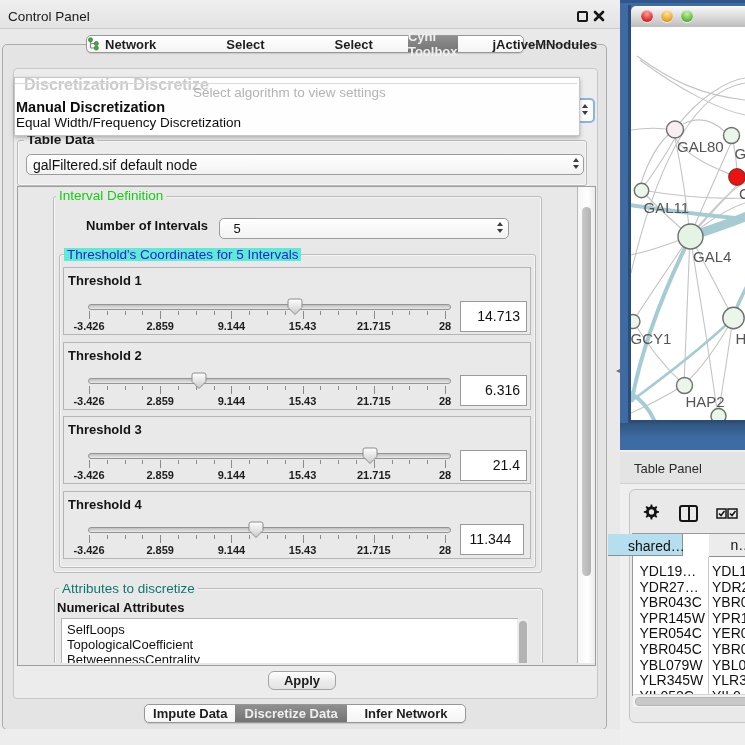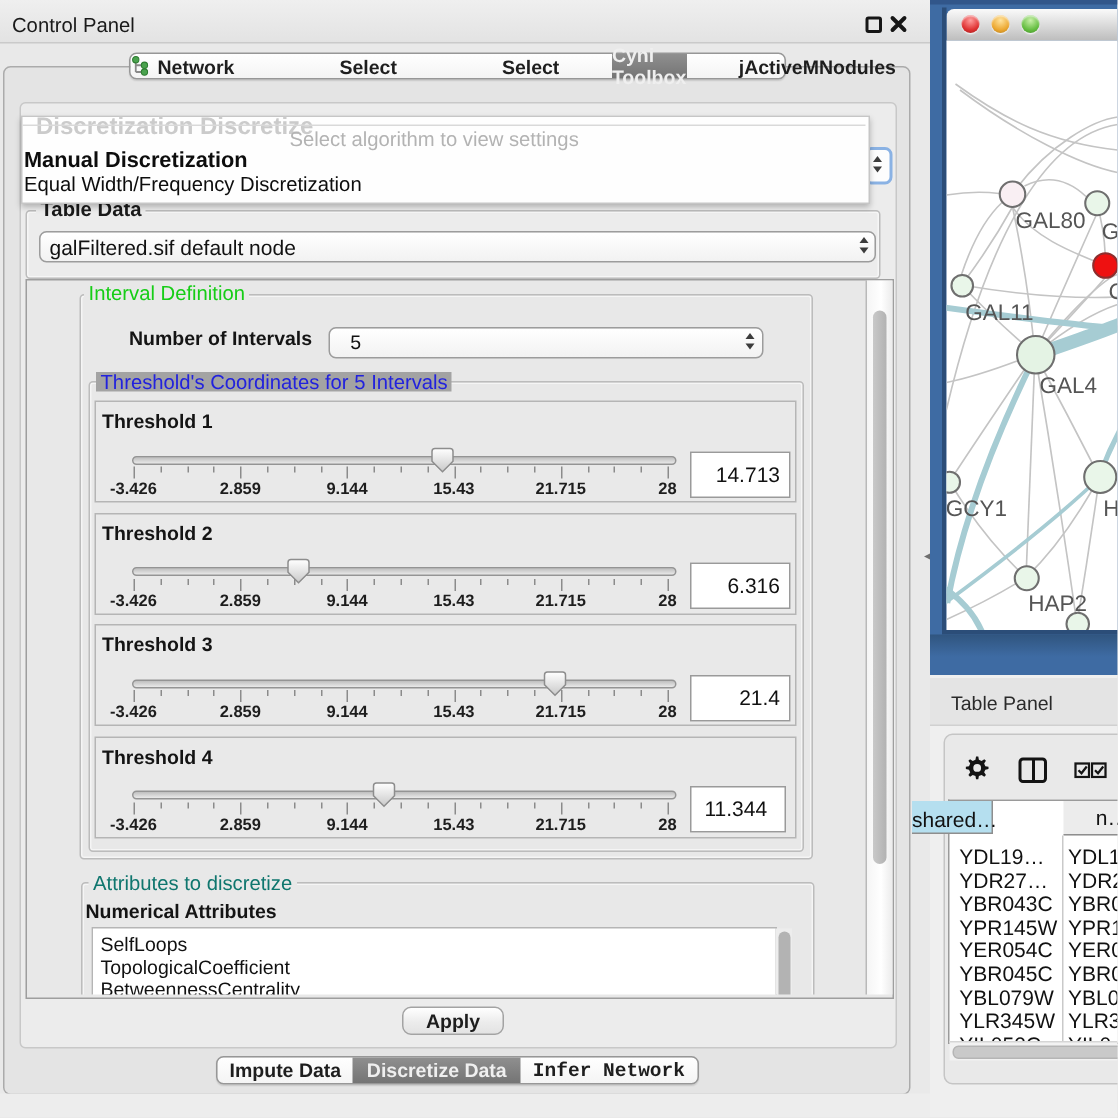--- a/index.html
+++ b/index.html
@@ -72,21 +72,21 @@
 <div class="gt" style="left:38px;top:2px;color:#16cd16;background:#e8e8e8;">Interval Definition</div>
 <div class="abs b" style="left:68px;top:31px;font-size:13px;color:#141414;">Number of Intervals</div>
 <div class="combo" style="left:200.5px;top:31px;width:288px;height:18.5px;">
       <span class="tx" style="left:14px;">5</span>
     </div>
 <div class="spin" style="left:479px;top:34.5px;">
       <div class="u"></div>
       <div class="d"></div>
     </div>
 <div class="grp" style="left:41px;top:67px;width:475px;height:312px;"></div>
-<div class="gt" style="left:46px;top:61px;color:#2222dd;background:#a3a3a3;">Threshold's Coordinates for 5 Intervals</div>
+<div class="gt" style="left:46px;top:61px;color:#2222dd;background:#5eead4;">Threshold's Coordinates for 5 Intervals</div>
 <div class="thbox" style="left:45px;top:80.0px;width:466px;height:66px;"></div>
 <div class="abs b" style="left:50px;top:86.0px;font-size:13px;color:#141414;">Threshold 1</div>
 <div class="groove" style="left:70px;top:116.5px;width:361px;"></div>
 <div class="tick" style="left:71.0px;top:124.0px;height:8px;"></div>
 <div class="tick" style="left:88.8px;top:124.0px;height:4px;"></div>
 <div class="tick" style="left:106.6px;top:124.0px;height:4px;"></div>
 <div class="tick" style="left:124.4px;top:124.0px;height:4px;"></div>
 <div class="tick" style="left:142.2px;top:124.0px;height:8px;"></div>
 <div class="tick" style="left:160.0px;top:124.0px;height:4px;"></div>
 <div class="tick" style="left:177.8px;top:124.0px;height:4px;"></div>
@@ -247,21 +247,21 @@
 <div class="abs" style="left:49px;top:434.5px;font-size:13px;color:#111;">SelfLoops</div>
 <div class="abs" style="left:49px;top:449.5px;font-size:13px;color:#111;">TopologicalCoefficient</div>
 <div class="abs" style="left:49px;top:464.5px;font-size:13px;color:#111;">BetweennessCentrality</div>
 <div class="abs" style="left:499px;top:432px;width:11px;height:60px;background:#ededed;"></div>
 <div class="abs" style="left:500.5px;top:434px;width:8px;height:58px;border-radius:4px;background:#b3b3b3;"></div>
 </div>
 <div class="abs" style="left:268px;top:671px;width:66px;height:17px;border:1px solid #a3a3a3;border-radius:6px;background:linear-gradient(#ffffff,#ececec 55%,#e3e3e3);text-align:center;font-size:13px;font-weight:bold;color:#1c1c1c;line-height:17px;">Apply</div>
 <div class="seg" style="left:144px;top:704px;width:320px;height:17px;">
 <div class="sg" style="width:95px;">Impute Data</div>
 <div class="sg sel" style="width:117px;">Discretize Data</div>
-<div class="sg" style="width:124px;font-family:Liberation Mono, monospace;">Infer Network</div>
+<div class="sg" style="width:124px;">Infer Network</div>
   </div>
 <div class="abs" style="left:0;top:729px;width:620px;height:16px;background:#ededed;"></div>
 <div class="abs" style="left:620px;top:0;width:125px;height:450px;background:#3e6ba3;"></div>
 <div class="abs" style="left:620px;top:0;width:125px;height:3px;background:#31568a;"></div>
 <div class="abs" style="left:628px;top:5px;width:3px;height:416px;background:#2b4d78;"></div>
 <div class="abs" style="left:628px;top:420px;width:117px;height:3px;background:#2b4d78;"></div>
 <div class="abs" style="left:620px;top:423px;width:125px;height:27px;background:linear-gradient(#30557f,#3e6ba3 55%);"></div>
 <div class="abs" style="left:631px;top:6px;width:114px;height:21px;background:linear-gradient(#fafafa,#bdbdbd);border-bottom:1px solid #858585;border-top-left-radius:5px;"></div>
 <div class="abs" style="left:640.8px;top:10.3px;width:12px;height:12px;border-radius:50%;background:radial-gradient(circle at 50% 30%, #ff9d9d, #e03434 60%, #a01818);box-shadow:0 1px 1px rgba(255,255,255,0.7), inset 0 1px 1px rgba(255,255,255,0.6);"></div>
 <div class="abs" style="left:660.6px;top:10.3px;width:12px;height:12px;border-radius:50%;background:radial-gradient(circle at 50% 30%, #ffe39d, #eda933 60%, #b57b12);box-shadow:0 1px 1px rgba(255,255,255,0.7), inset 0 1px 1px rgba(255,255,255,0.6);"></div>
@@ -337,21 +337,21 @@
 <div class="abs" style="left:687.6px;top:506px;width:2.4px;height:15px;background:#141414;"></div>
 <svg class="abs" style="left:715.5px;top:507.5px;" width="11" height="11" viewBox="0 0 11 11">
 <rect x="1" y="1" width="9" height="9" fill="none" stroke="#141414" stroke-width="1.5"></rect>
 <path d="M3 5.5 L5 7.5 L8.5 3" stroke="#141414" stroke-width="1.5" fill="none"></path>
   </svg>
 <svg class="abs" style="left:727px;top:507.5px;" width="11" height="11" viewBox="0 0 11 11">
 <rect x="1" y="1" width="9" height="9" fill="none" stroke="#141414" stroke-width="1.5"></rect>
 <path d="M3 5.5 L5 7.5 L8.5 3" stroke="#141414" stroke-width="1.5" fill="none"></path>
   </svg>
 <div class="abs" style="left:631.5px;top:533px;width:113.5px;height:161px;background:#fff;border:1px solid #9a9a9a;border-right:none;overflow:hidden;"></div>
-<div class="abs" style="left:608px;top:534px;width:54px;height:22px;background:#b5dfef;border-right:1px solid #8e8e8e;border-bottom:1px solid #8e8e8e;font-size:14px;color:#111;line-height:25px;box-sizing:border-box;">shared…</div>
+<div class="abs" style="left:608px;top:534px;width:75px;height:22px;background:#b5dfef;border-right:1px solid #8e8e8e;border-bottom:1px solid #8e8e8e;font-size:14px;color:#111;line-height:25px;padding-left:20px;box-sizing:border-box;">shared…</div>
 <div class="abs" style="left:708.5px;top:534px;width:36.5px;height:22px;background:#ececec;border-bottom:1px solid #8e8e8e;font-size:14px;color:#111;padding-left:22px;line-height:22px;overflow:hidden;">n…</div>
 <div class="abs" style="left:707.8px;top:557px;width:1px;height:137px;background:#c9c9c9;"></div>
 <div class="abs" style="left:632.5px;top:557px;width:112.5px;height:137px;overflow:hidden;">
 <div class="abs" style="left:7px;top:6.0px;font-size:14px;color:#111;">YDL19…</div>
 <div class="abs" style="left:79.5px;top:6.0px;font-size:14px;color:#111;white-space:nowrap;">YDL1</div>
 <div class="abs" style="left:7px;top:21.6px;font-size:14px;color:#111;">YDR27…</div>
 <div class="abs" style="left:79.5px;top:21.6px;font-size:14px;color:#111;white-space:nowrap;">YDR2</div>
 <div class="abs" style="left:7px;top:37.2px;font-size:14px;color:#111;">YBR043C</div>
 <div class="abs" style="left:79.5px;top:37.2px;font-size:14px;color:#111;white-space:nowrap;">YBR0</div>
 <div class="abs" style="left:7px;top:52.8px;font-size:14px;color:#111;">YPR145W</div>

